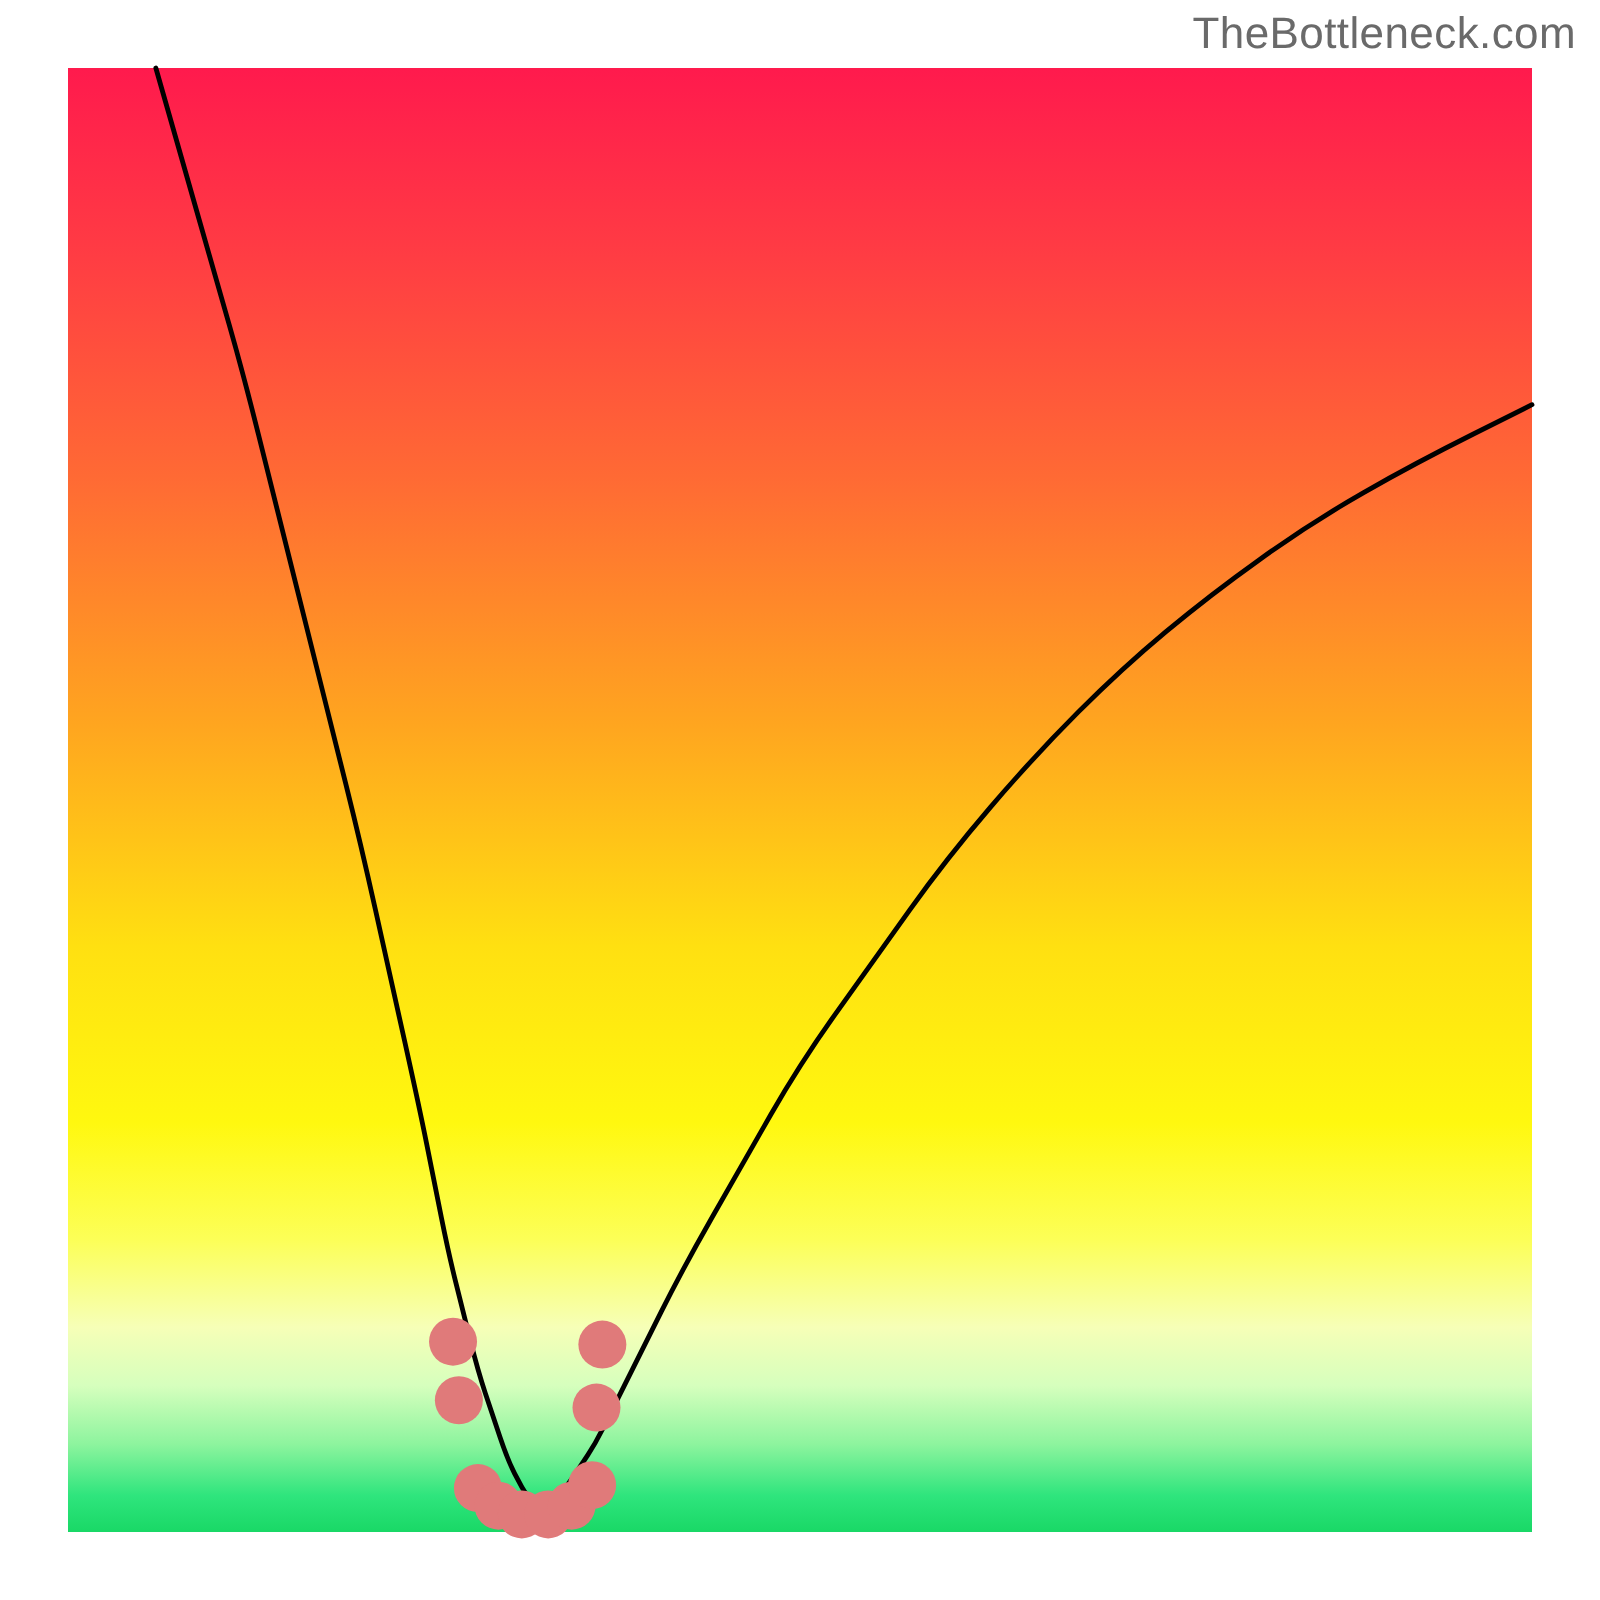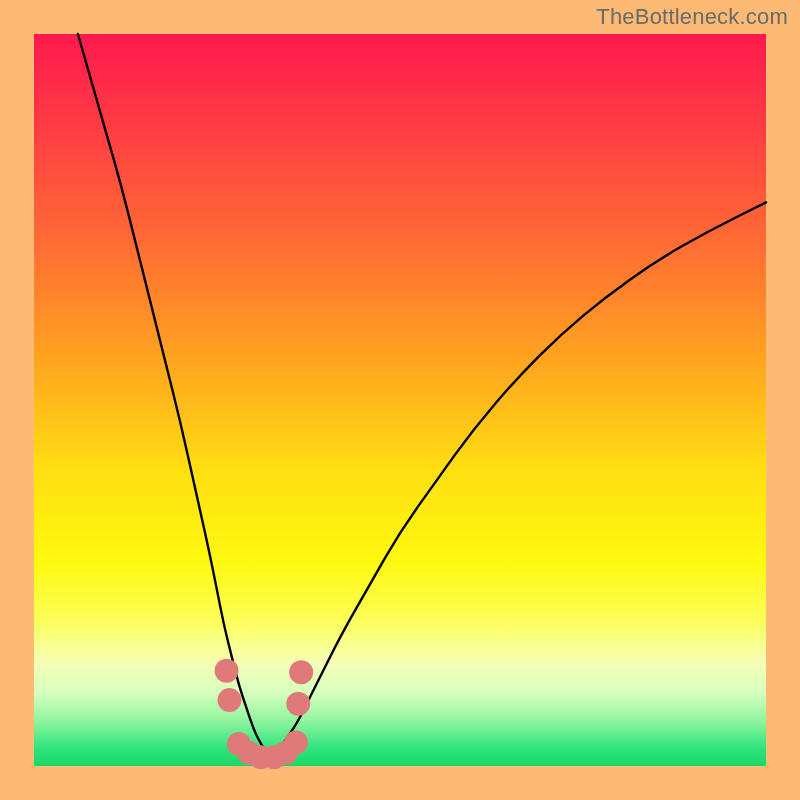--- a/index.html
+++ b/index.html
@@ -10,21 +10,21 @@
     background: #000;
     overflow: hidden;
     font-family: Arial, Helvetica, sans-serif;
   }
   .frame {
     position: absolute;
     left: 0;
     top: 0;
     width: 800px;
     height: 800px;
-    background: #fdba74;
+    background: #ffffff;
   }
   .watermark {
     position: absolute;
     top: 4px;
     right: 12px;
     color: #6a6a6a;
     font-size: 22px;
     font-weight: 500;
     letter-spacing: 0.2px;
     z-index: 50;

